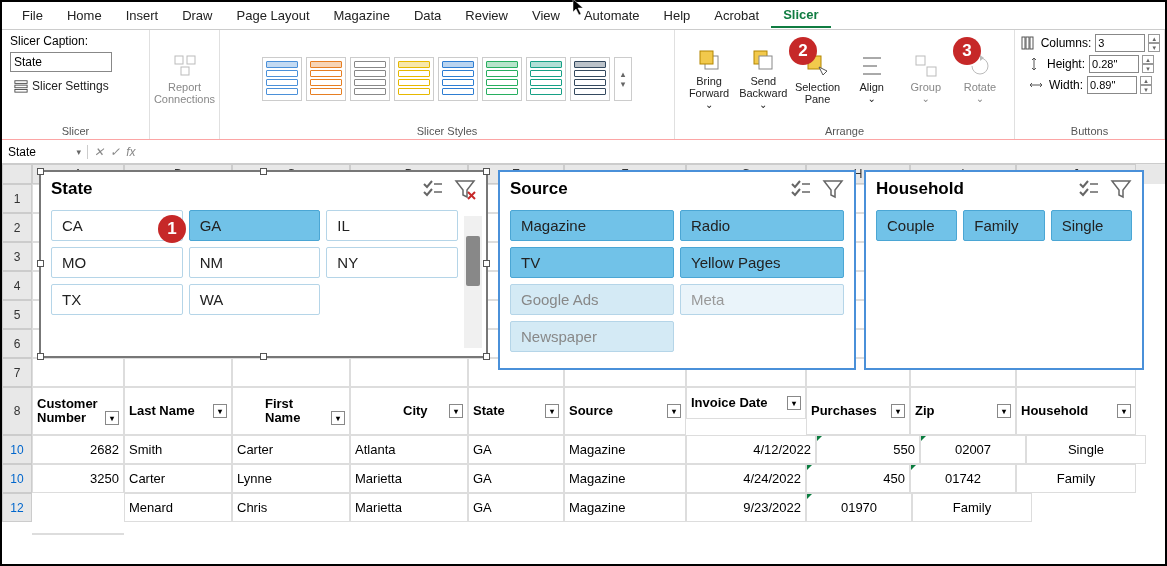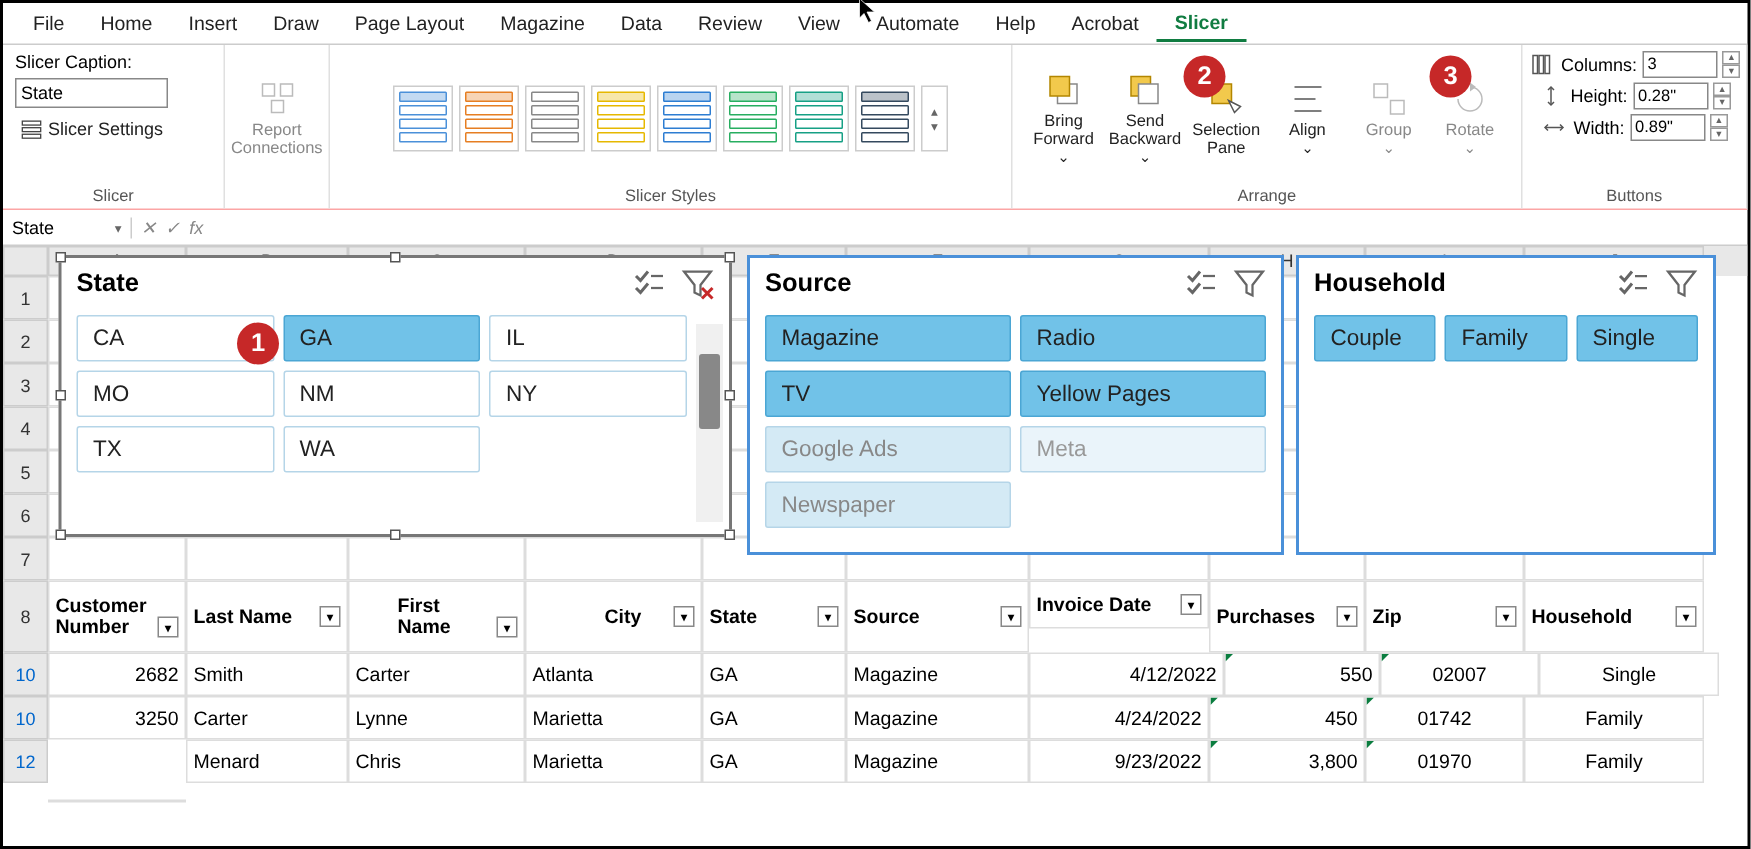--- a/index.html
+++ b/index.html
@@ -514,21 +514,20 @@
       </div>
       <div class="spreadsheet-row">
         <div class="row-h blue">12</div>
         <div class="cell right" style="width: 92px; position: relative; margin-top: 40px;">2423</div>
         <div class="cell " style="width: 108px; position: relative;">Menard</div>
         <div class="cell " style="width: 118px; position: relative;">Chris</div>
         <div class="cell " style="width: 118px; position: relative;">Marietta</div>
         <div class="cell " style="width: 96px; position: relative;">GA</div>
         <div class="cell " style="width: 122px; position: relative;">Magazine</div>
         <div class="cell right" style="width: 120px; position: relative;">9/23/2022</div>
-        <div class="cell right" style="width: 104px; position: relative;">3,800<div class="green-tri" style="left: 0px; top: 0px;"></div></div>
         <div class="cell center" style="width: 106px; position: relative;">01970<div class="green-tri" style="left: 0px; top: 0px;"></div></div>
         <div class="cell center" style="width: 120px; position: relative;">Family</div>
       </div>
     </div>
 
   <div class="slicer-box selected" style="left:37px;top:6px;width:449px;height:188px">
     <div class="handle" style="left:-4px;top:-4px"></div>
       <div class="handle" style="right:-4px;top:-4px"></div>
     <div class="handle" style="left:-4px;bottom:-4px"></div>
       <div class="handle" style="right:-4px;bottom:-4px"></div>

